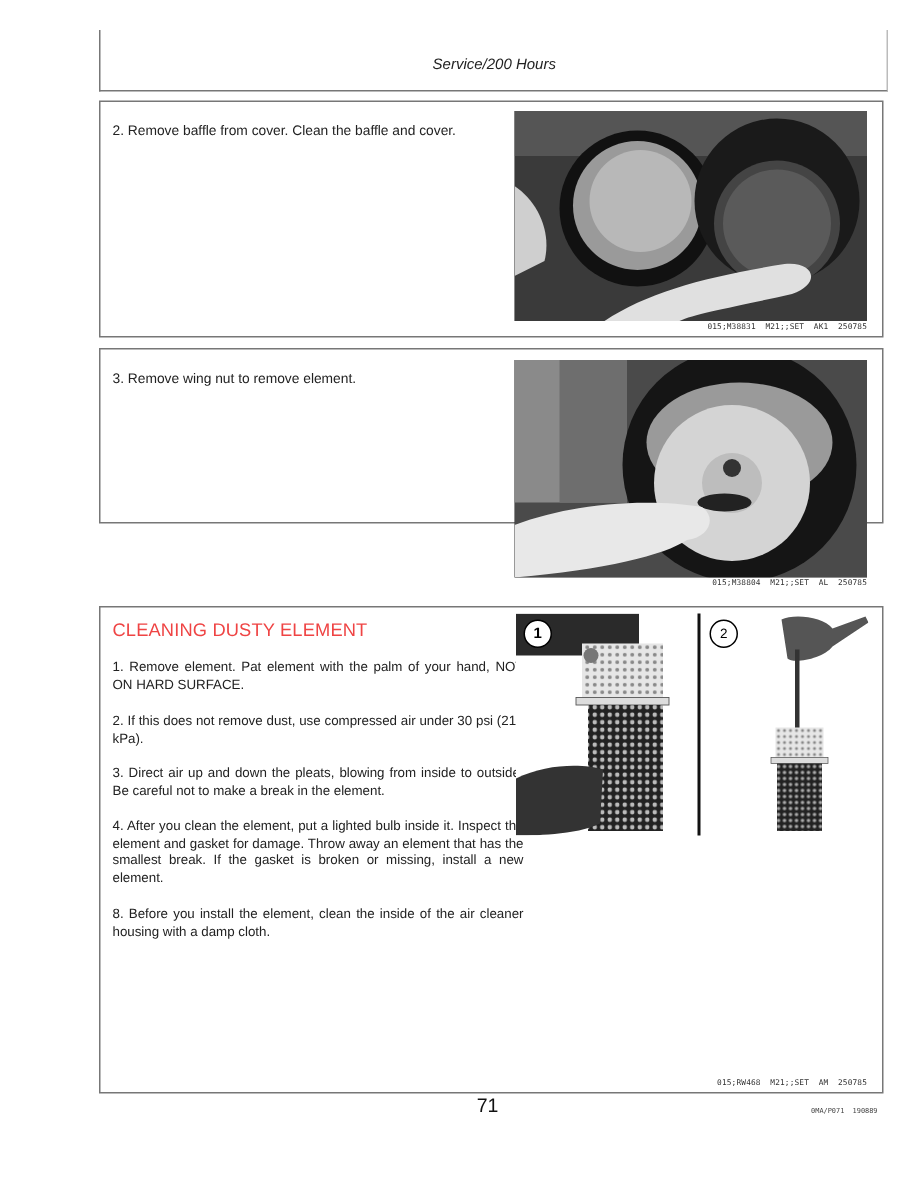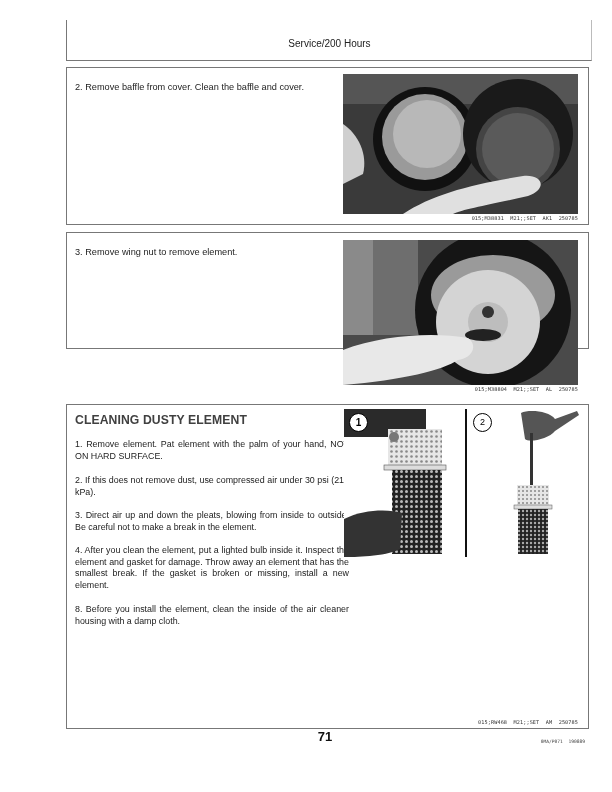--- a/index.html
+++ b/index.html
@@ -2,29 +2,29 @@
 <html><head>
 <meta charset="utf-8">
 <style>
   html, body { margin:0; padding:0; background:#ffffff; }
   body { width:612px; height:792px; position:relative; overflow:hidden;
          font-family:"Liberation Sans", "DejaVu Sans", sans-serif; color:#111; }
   .abs { position:absolute; }
   .hdr { left:66px; top:20px; width:524px; height:40px;
          border-left:1px solid #777; border-bottom:1px solid #777; border-right:1px solid #bbb; }
   .hdr-title { position:absolute; left:1px; right:0; top:18px; text-align:center;
-               font-size:10px; color:#222; }
+               font-style:italic; font-size:10px; color:#222; }
   .box { left:66px; width:523px; border:1px solid #777; box-sizing:border-box; }
   .step { position:absolute; left:8px; font-size:9.2px; line-height:12px; color:#222; width:272px; }
   .caption { position:absolute; right:10px; font-family:"DejaVu Sans Mono", monospace; font-size:5.2px;
              color:#333; letter-spacing:0.1px; white-space:pre; }
   .photo { position:absolute; overflow:hidden; background:#333; }
-  .section-title { position:absolute; left:8px; font-weight:bold; font-size:12.2px; letter-spacing:0.1px; color:#404040; }
+  .section-title { position:absolute; left:8px; font-weight:normal; font-size:12.2px; letter-spacing:0.1px; color:#ef4444; }
   .para { position:absolute; left:8px; width:274px; font-size:8.9px; line-height:11.6px; color:#222; text-align:justify; }
-  .pagenum { left:310px; top:729px; width:30px; text-align:center; font-weight:bold; font-size:13px; }
+  .pagenum { left:310px; top:729px; width:30px; text-align:center; font-weight:normal; font-size:13px; }
   .footcode { right:27px; top:739px; font-family:"DejaVu Sans Mono", monospace; font-size:4.6px; color:#444; white-space:pre; }
   .badge { position:absolute; width:17px; height:17px; border-radius:50%; font-weight:bold; font-size:10px;
            text-align:center; line-height:17px; }
 </style>
 </head>
 <body>
 
 <div class="abs hdr">
   <div class="hdr-title">Service/200 Hours</div>
 </div>

